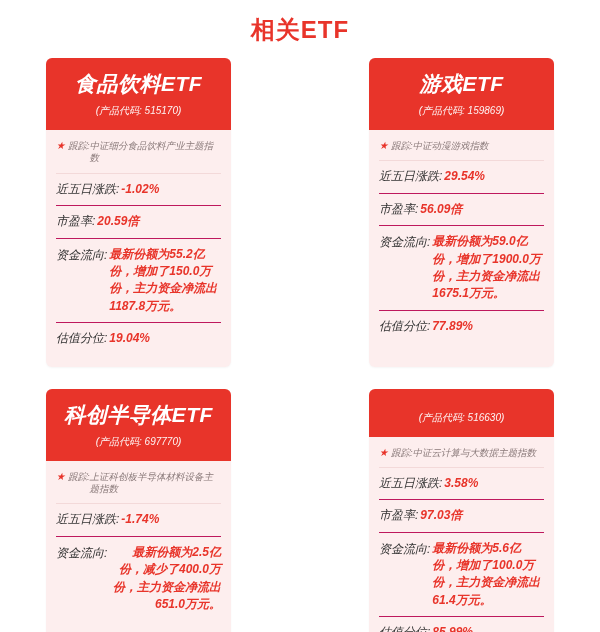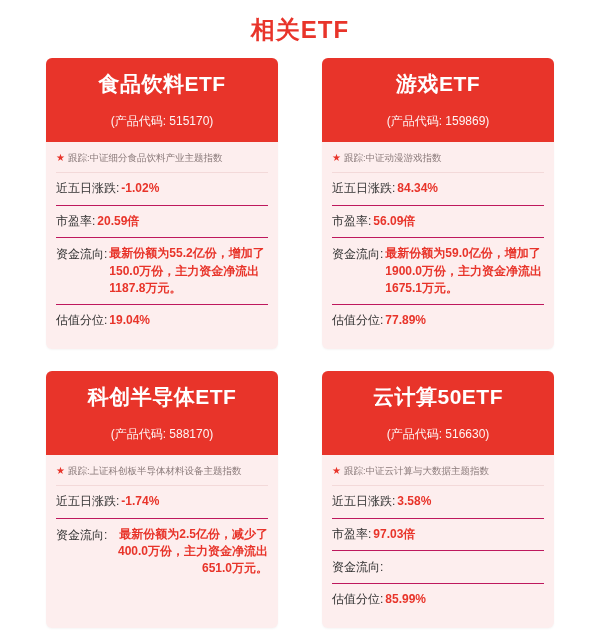--- a/index.html
+++ b/index.html
@@ -26,42 +26,43 @@
     padding-top: 14px;
     padding-bottom: 12px;
   }
   .grid {
     display: flex;
     flex-wrap: wrap;
     justify-content: space-between;
     padding: 0 46px;
   }
   .card {
-    width: 232px;
+    width: 185px;
     background: #fdeeee;
     border-radius: 6px;
     margin-bottom: 22px;
     overflow: hidden;
     box-shadow: 0 1px 2px rgba(0,0,0,0.04);
+    font-style: italic;
   }
   .card-head {
     background: #e8342a;
     color: #ffffff;
     padding: 14px 8px 12px 8px;
     text-align: center;
   }
   .card-title {
     font-size: 21px;
     font-weight: bold;
     line-height: 1.15;
     letter-spacing: 0.5px;
   }
   .card-code {
-    font-size: 12px;
-    margin-top: 17px;
+    font-size: 10px;
+    margin-top: 8px;
     opacity: 0.95;
   }
   .card-body {
     padding: 10px 10px 12px 10px;
   }
   .track-row {
     display: flex;
     align-items: flex-start;
     font-size: 9.5px;
     color: #6b5b5b;
@@ -156,80 +157,80 @@
         <div class="card-code">(产品代码: 159869)</div>
       </div>
       <div class="card-body">
         <div class="track-row">
           <span class="star">★</span>
           <span class="track-label">跟踪:</span>
           <span class="track-value">中证动漫游戏指数</span>
         </div>
         <div class="row">
           <span class="row-label">近五日涨跌:</span>
-          <span class="row-value">84.34%</span>
+          <span class="row-value">29.54%</span>
         </div>
         <div class="row">
           <span class="row-label">市盈率:</span>
           <span class="row-value">56.09倍</span>
         </div>
         <div class="row flow">
           <span class="row-label">资金流向:</span>
           <span class="row-value">最新份额为59.0亿份，增加了1900.0万份，主力资金净流出1675.1万元。</span>
         </div>
         <div class="row">
           <span class="row-label">估值分位:</span>
           <span class="row-value">77.89%</span>
         </div>
       </div>
     </div>
 
     <div class="card">
       <div class="card-head">
         <div class="card-title">科创半导体ETF</div>
-        <div class="card-code">(产品代码: 588170)</div>
+        <div class="card-code">(产品代码: 697770)</div>
       </div>
       <div class="card-body">
         <div class="track-row">
           <span class="star">★</span>
           <span class="track-label">跟踪:</span>
           <span class="track-value">上证科创板半导体材料设备主题指数</span>
         </div>
         <div class="row">
           <span class="row-label">近五日涨跌:</span>
           <span class="row-value">-1.74%</span>
         </div>
         <div class="row flow">
           <span class="row-label">资金流向:</span>
           <span class="row-value">最新份额为2.5亿份，减少了400.0万份，主力资金净流出651.0万元。</span>
         </div>
       </div>
     </div>
 
     <div class="card">
       <div class="card-head">
-        <div class="card-title">云计算50ETF</div>
         <div class="card-code">(产品代码: 516630)</div>
       </div>
       <div class="card-body">
         <div class="track-row">
           <span class="star">★</span>
           <span class="track-label">跟踪:</span>
           <span class="track-value">中证云计算与大数据主题指数</span>
         </div>
         <div class="row">
           <span class="row-label">近五日涨跌:</span>
           <span class="row-value">3.58%</span>
         </div>
         <div class="row">
           <span class="row-label">市盈率:</span>
           <span class="row-value">97.03倍</span>
         </div>
         <div class="row flow">
           <span class="row-label">资金流向:</span>
+          <span class="row-value">最新份额为5.6亿份，增加了100.0万份，主力资金净流出61.4万元。</span>
         </div>
         <div class="row">
           <span class="row-label">估值分位:</span>
           <span class="row-value">85.99%</span>
         </div>
       </div>
     </div>
 
   </div>
 </div>

